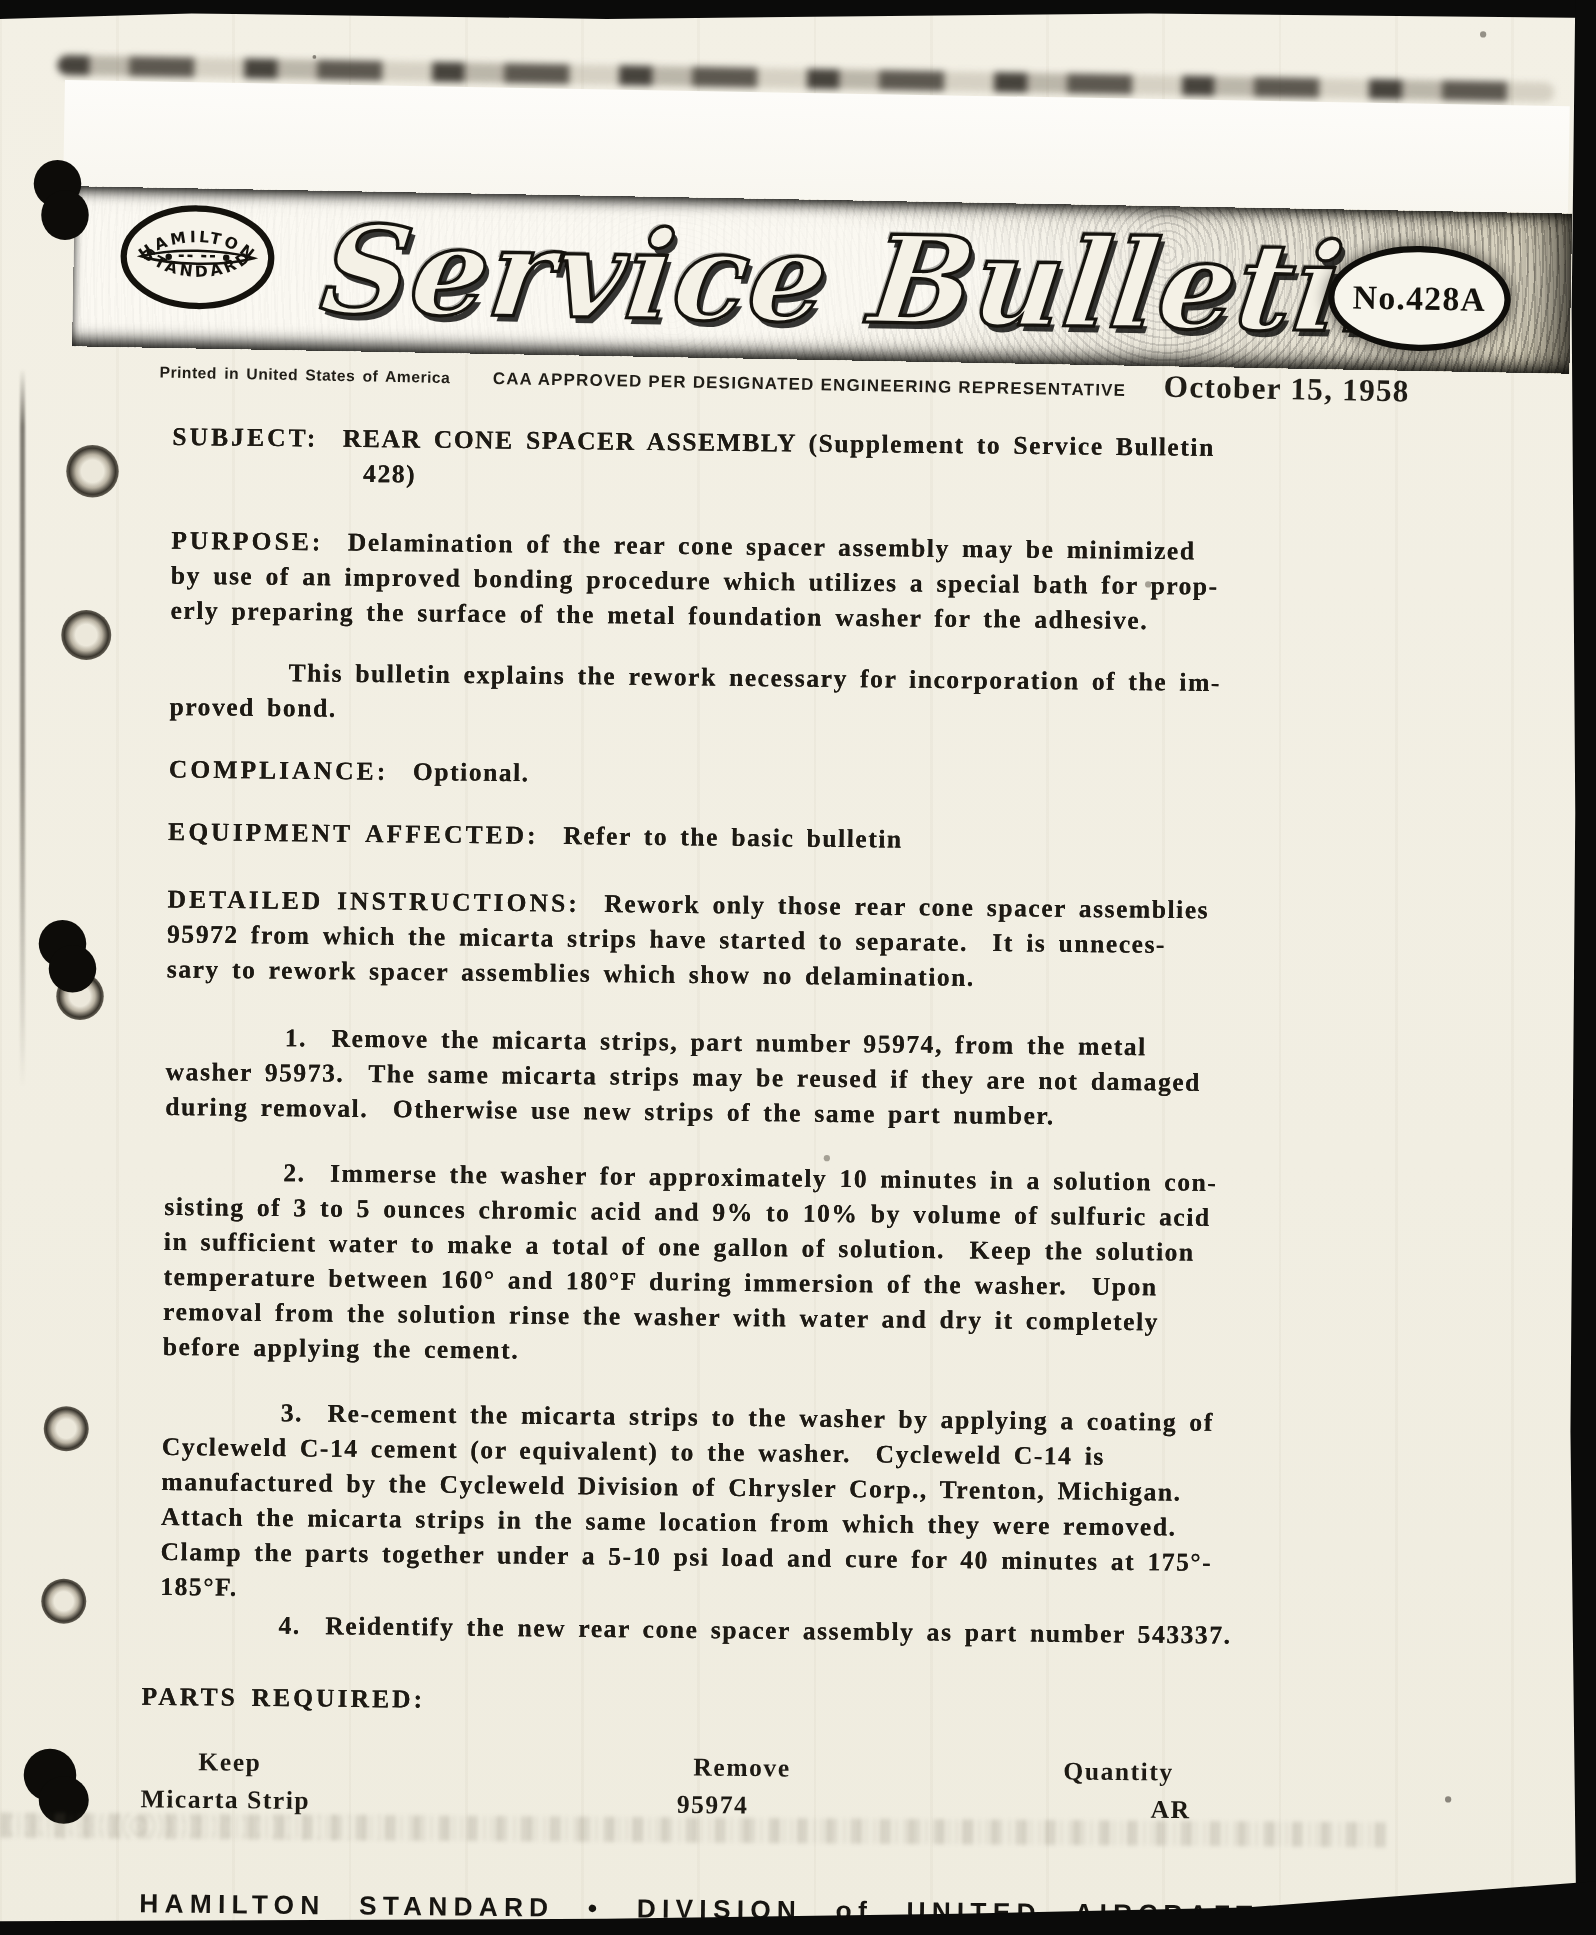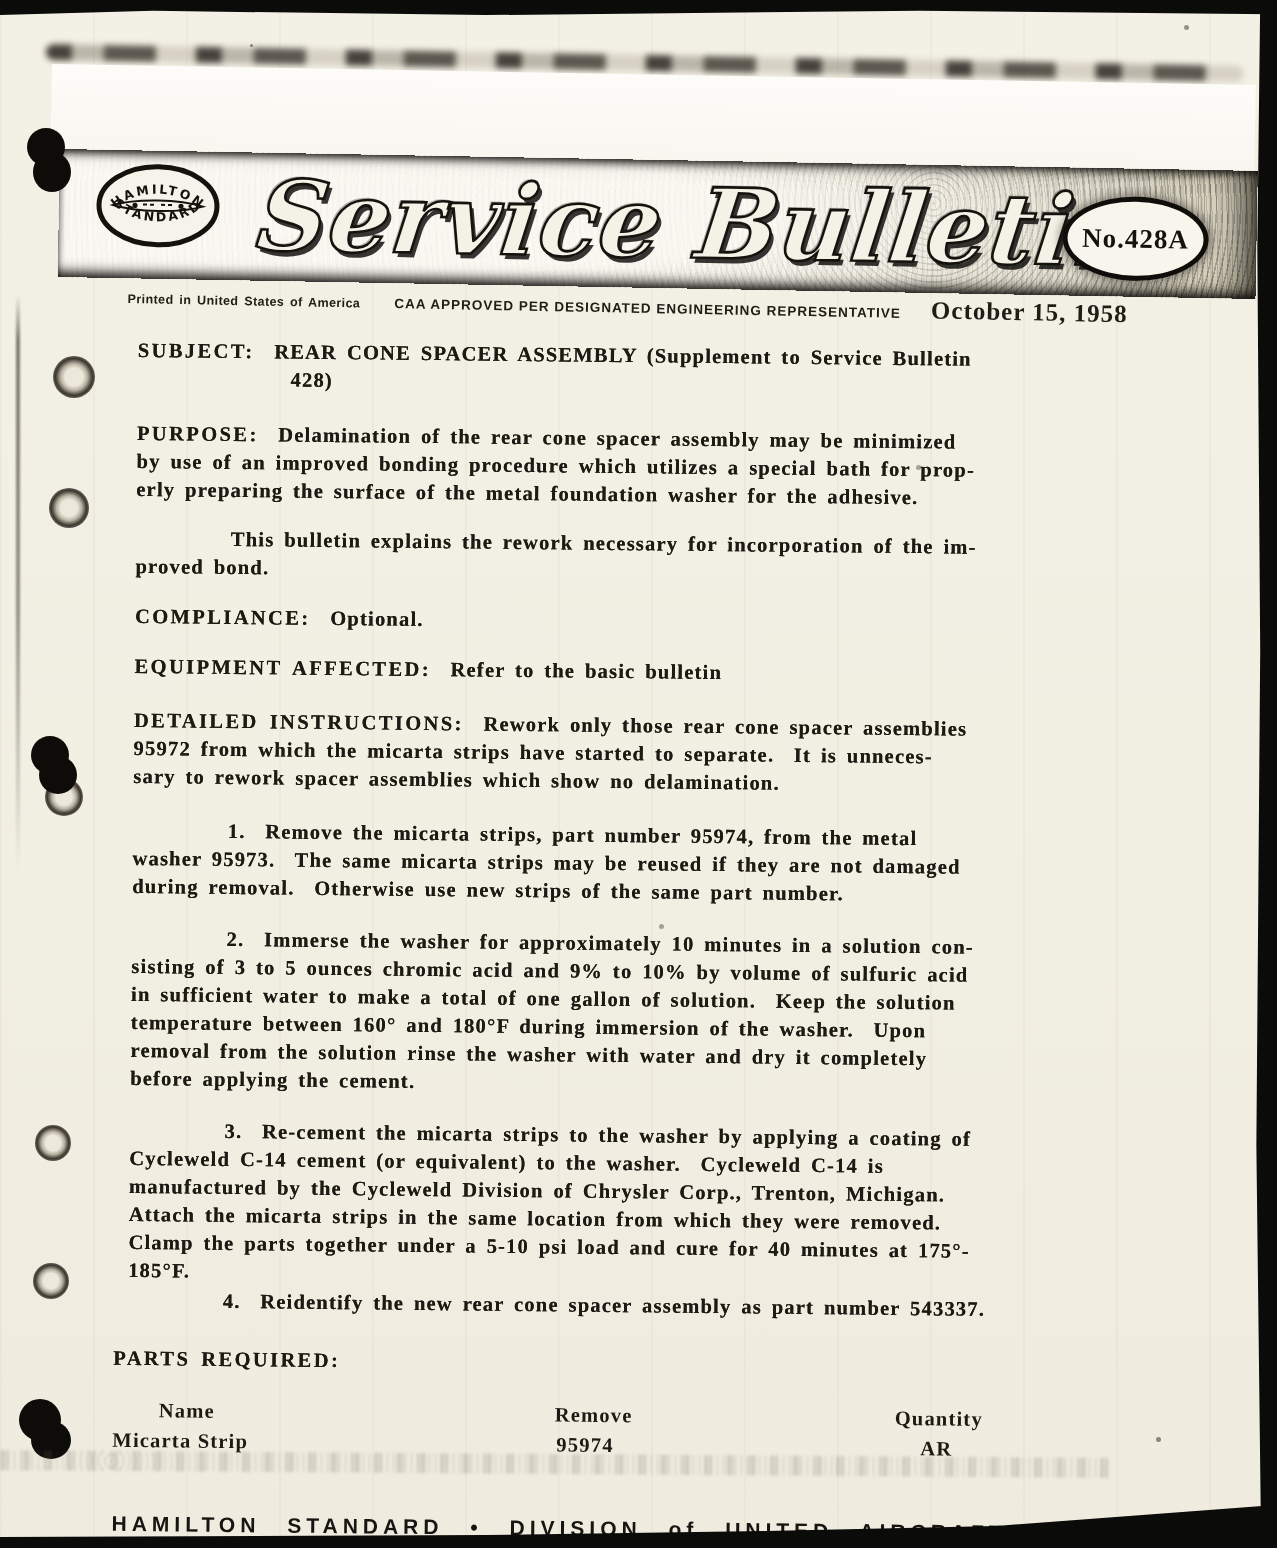--- a/index.html
+++ b/index.html
@@ -178,27 +178,27 @@
     <div class="para" style="top:1286px">
       <div class="ln ind">4.  Reidentify the new rear cone spacer assembly as part number 543337.</div>
     </div>
 
     <div class="para" style="top:1344px;left:124px">
       <div class="ln lbl">PARTS REQUIRED:</div>
     </div>
 
     <div class="ptable">
       <div class="trow">
-        <span style="left:46px">Name</span>
+        <span style="left:46px">Keep</span>
         <span style="left:442px">Remove</span>
-        <span style="left:782px">Quantity</span>
+        <span style="left:738px">Quantity</span>
       </div>
       <div class="trow">
         <span style="left:0">Micarta Strip</span>
-        <span style="left:444px">95974</span>
+        <span style="left:429px">95974</span>
         <span style="left:808px">AR</span>
       </div>
     </div>
 
     <div class="footer">HAMILTON STANDARD • DIVISION of UNITED AIRCRAFT CORPORATION</div>
   </div>
 
   <div class="hole" style="left:53px;top:356px;width:42px;height:42px"></div>
   <div class="hole" style="left:49px;top:488px;width:40px;height:40px"></div>
   <div class="hole" style="left:45px;top:778px;width:38px;height:38px"></div>

